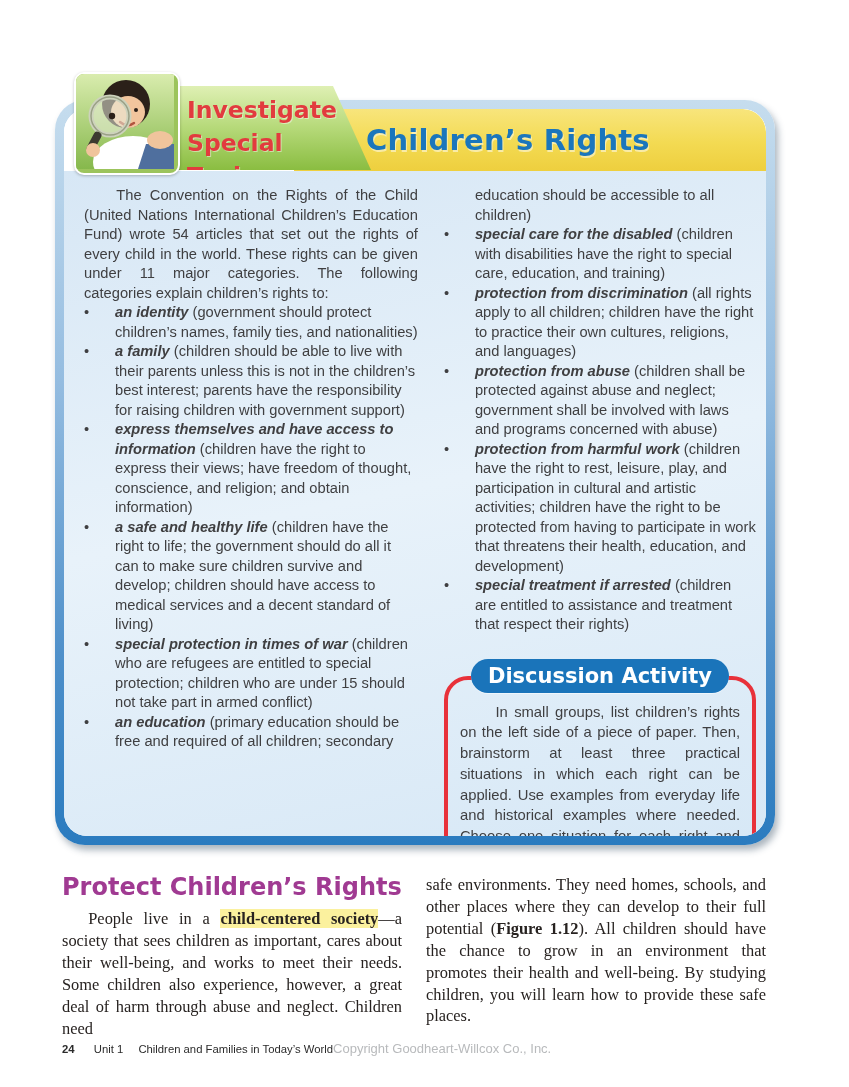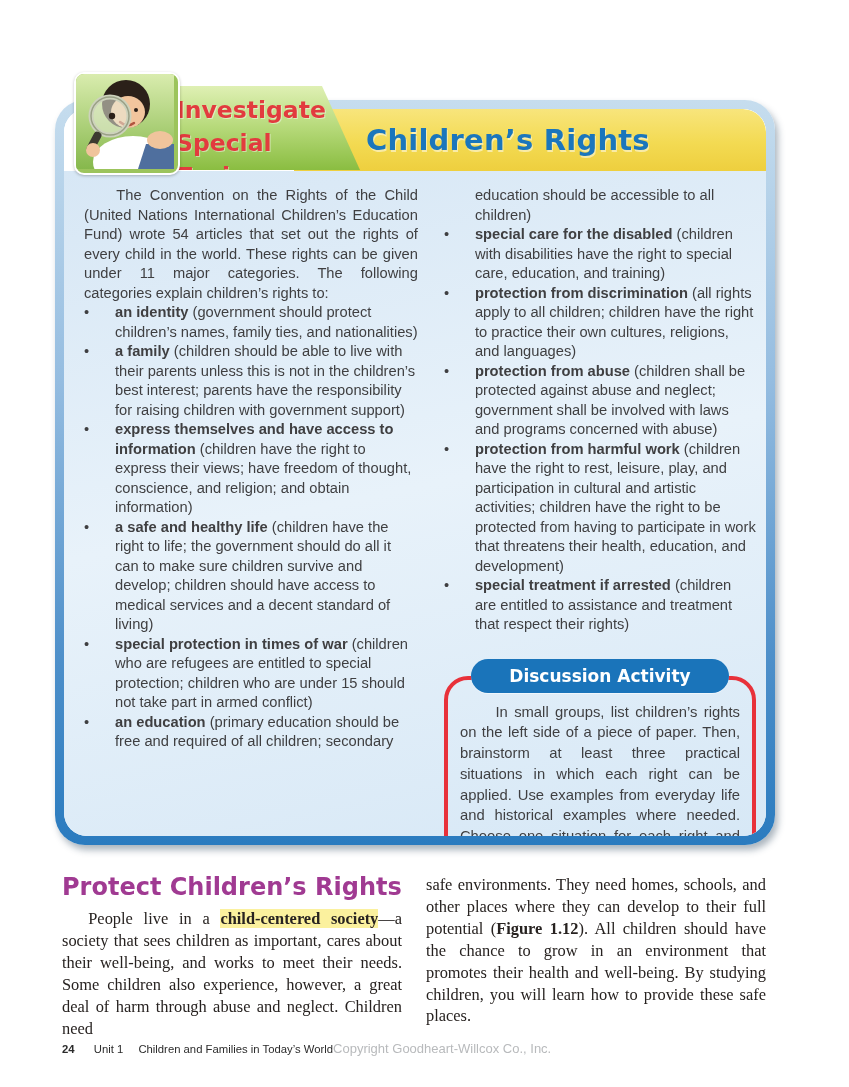--- a/index.html
+++ b/index.html
@@ -23,38 +23,38 @@
     background:linear-gradient(168deg,#d7e7f5 0%,#e8f2fa 48%,#d7e8f6 100%);
     padding:15px 10px 8px 20px;display:flex;gap:26px;box-sizing:border-box;}
   .col{font-size:14.7px;line-height:19.5px;color:#3f3f41;}
   .col-left{flex:1.07;}
   .col-right{flex:1;display:flex;flex-direction:column;}
   .para{text-align:justify;text-indent:2.2em;}
   .bullet{display:flex;}
   .bullet .dot{flex:0 0 31px;width:31px;}
   .bullet .dot::before{content:"\2022";}
   .bullet .btxt{flex:1;}
-  .lead{font-weight:bold;}
+  .lead{font-weight:bold;font-style:italic;}
   .continuation{margin-left:31px;}
 
   
   .activity{margin-top:24px;position:relative;}
   .activity-pill{position:relative;z-index:2;width:258px;height:34px;margin:0 auto -17px auto;
     background:#1a74ba;border-radius:17px;color:#fff;text-align:center;line-height:34px;
-    font-family:"DejaVu Sans",sans-serif;font-weight:bold;font-size:17px;
+    font-family:"DejaVu Sans",sans-serif;font-weight:bold;font-size:21px;
     box-shadow:0 1px 0 rgba(255,255,255,.5);}
   .activity-body{border:4px solid #e8313a;border-radius:24px;padding:22px 12px 10px 12px;
     text-align:justify;font-size:14.8px;line-height:20.8px;color:#3f3f41;background:transparent;}
   .activity-body .first{text-indent:2.4em;}
 
   
   .photo{position:absolute;left:74px;top:72px;width:102px;height:99px;z-index:6;
     border-radius:10px;border:2px solid #fff;overflow:hidden;background:#9cc45c;
     box-shadow:0 1px 3px rgba(0,0,0,.25);}
-  .green-box{position:absolute;left:160px;top:86px;width:200px;height:84px;z-index:5;
+  .green-box{position:absolute;left:171px;top:86px;width:200px;height:84px;z-index:5;
     clip-path:polygon(0 0,81% 0,100% 100%,0 100%);
     background:linear-gradient(180deg,#dff0b4 0%,#b7da7b 48%,#8abd41 100%);
     padding:8px 0 0 16px;box-sizing:border-box;}
   .kicker{font-family:"DejaVu Sans",sans-serif;font-weight:bold;font-size:23.5px;
     line-height:33px;color:#e23b3e;text-shadow:1px 1px 0 rgba(255,255,255,.45);}
 
   
   .bottom{position:absolute;left:62px;top:874px;width:704px;display:flex;gap:24px;
     font-family:"Liberation Serif",serif;font-size:16.4px;line-height:21.9px;
     color:#272220;text-align:justify;}

